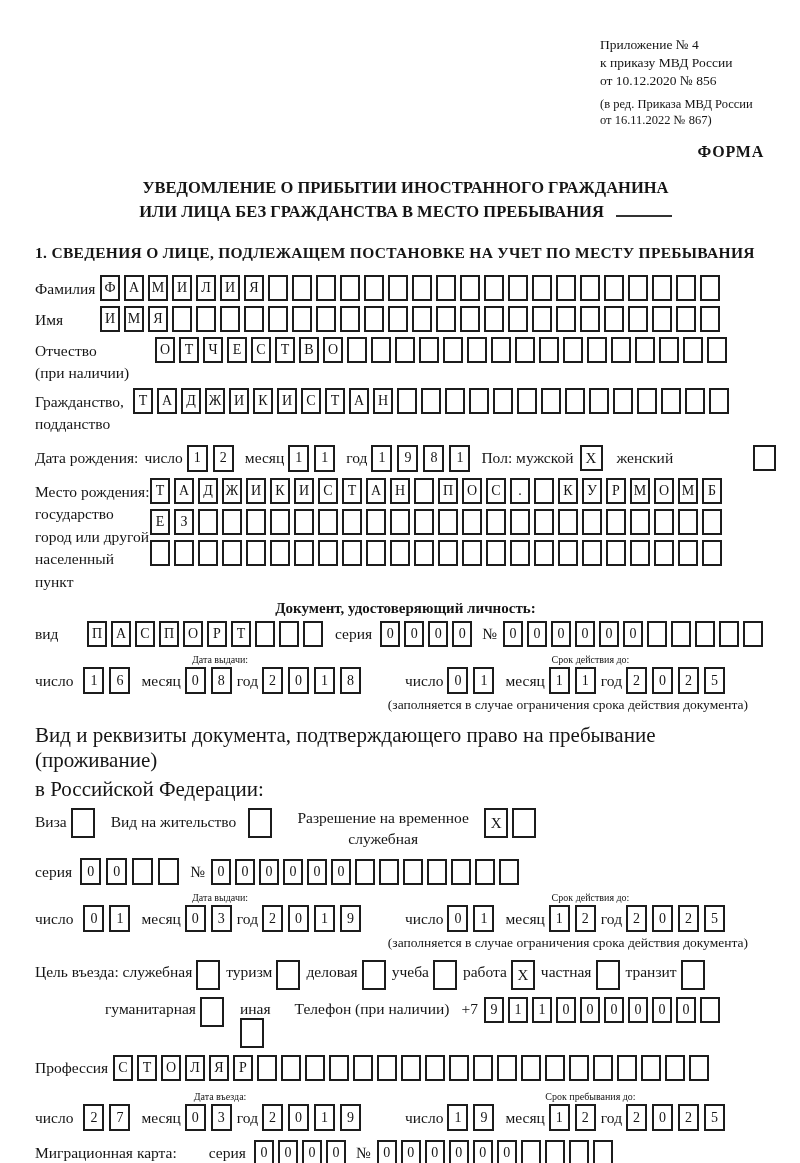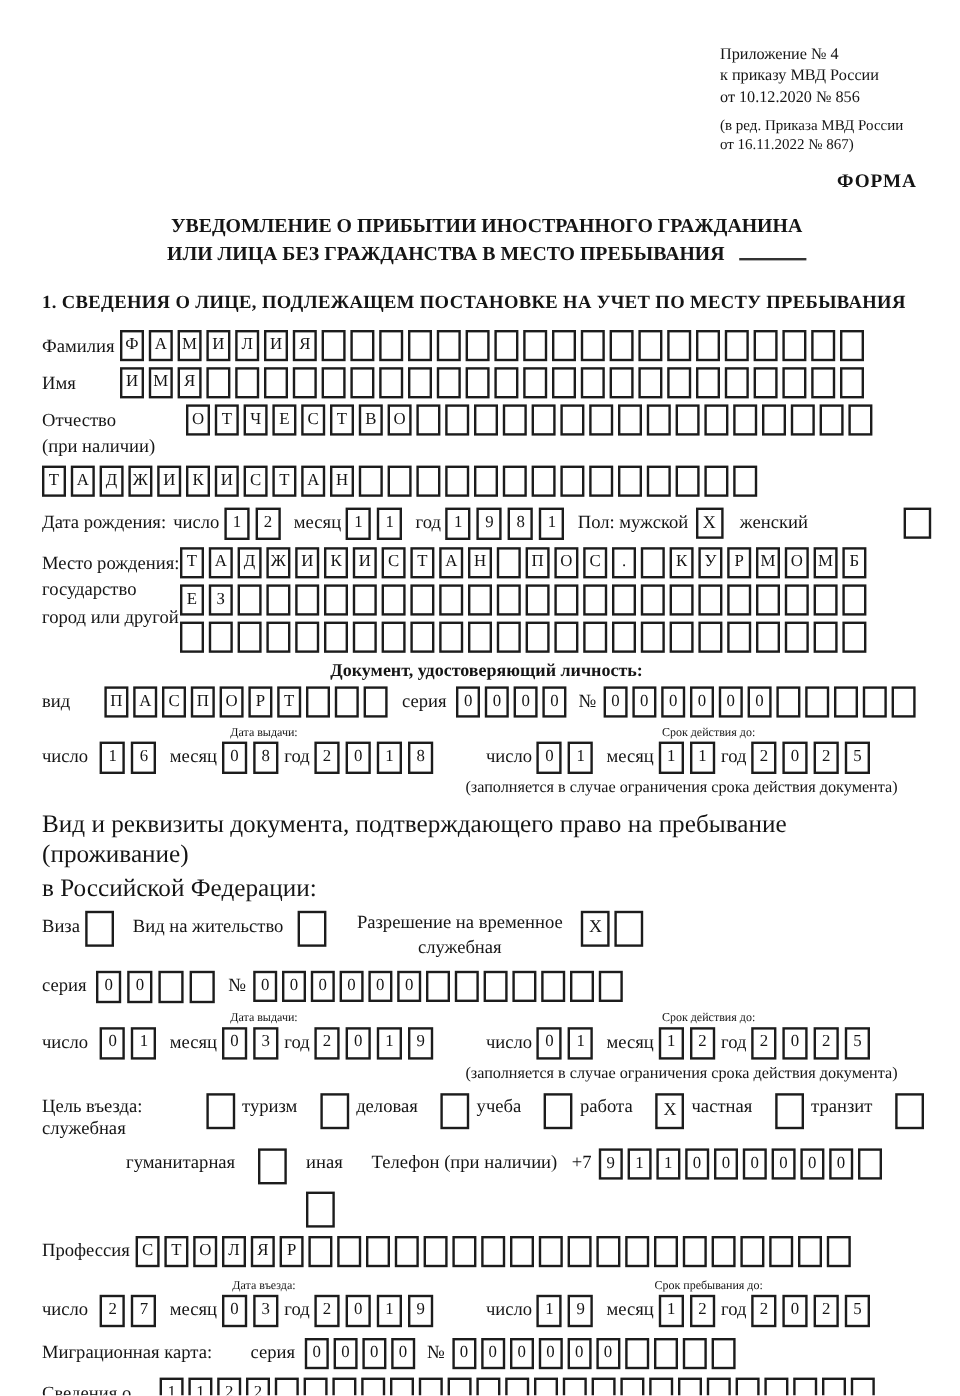--- a/index.html
+++ b/index.html
@@ -52,21 +52,21 @@
   .dgrp.w-left { width: 370px; }
   .note { text-align: right; font-size: 13.5px; margin-top: 3px; padding-right: 28px; }
 
   .plain { font-size: 21px; margin-top: 7px; }
   .perm-row { display: flex; align-items: flex-start; margin-top: 6px; font-size: 15.5px; }
   .perm-lbl { line-height: 1.35; }
   .tcenter { text-align: center; }
   .w190 { width: 190px; } .w200 { width: 200px; }
 
   .purpose-row { display: flex; align-items: flex-start; margin-top: 9px; font-size: 15.5px; flex-wrap: nowrap; }
-  .pp { display: flex; align-items: flex-start; margin-right: 6px; gap: 15px; }
+  .pp { display: flex; align-items: flex-start; margin-right: 6px; }
   .pp .plbl { margin-right: 4px; padding-top: 3px; }
 
   .reps { display: flex; align-items: flex-start; margin-top: 7px; }
   .reps-lbl { width: 98px; font-size: 15.5px; line-height: 1.6; flex-shrink: 0; padding-top: 2px; }
   .reps-grids .grid { margin-bottom: 5px; }
 </style>
 </head>
 <body>
 
 <div class="page">
@@ -183,20 +183,24 @@
         <span class="cell"></span>
         <span class="cell"></span>
         <span class="cell"></span>
         <span class="cell"></span>
         <span class="cell"></span>
         <span class="cell"></span>
       </div>
   </div>
 
   <div class="row" style="margin-top:3px;">
+    <div class="lbl w98">
+      <div>Гражданство,</div>
+      <div>подданство</div>
+    </div>
     <div class="grid">
         <span class="cell">Т</span>
         <span class="cell">А</span>
         <span class="cell">Д</span>
         <span class="cell">Ж</span>
         <span class="cell">И</span>
         <span class="cell">К</span>
         <span class="cell">И</span>
         <span class="cell">С</span>
         <span class="cell">Т</span>
@@ -242,20 +246,21 @@
     <span class="checkbox cb-sm">X</span>
     <span class="ml14 mr8">женский</span>
     <span class="checkbox cb-sm" style="margin-left:auto;"></span>
   </div>
 
   <div class="row" style="margin-top:6px;">
     <div class="lbl w115">
       <div>Место рождения:</div>
       <div>государство</div>
       <div>город или другой</div>
+      <div>населенный пункт</div>
     </div>
     <div>
       <div class="grid" style="margin-bottom:5px;">
           <span class="cell">Т</span>
           <span class="cell">А</span>
           <span class="cell">Д</span>
           <span class="cell">Ж</span>
           <span class="cell">И</span>
           <span class="cell">К</span>
           <span class="cell">И</span>

